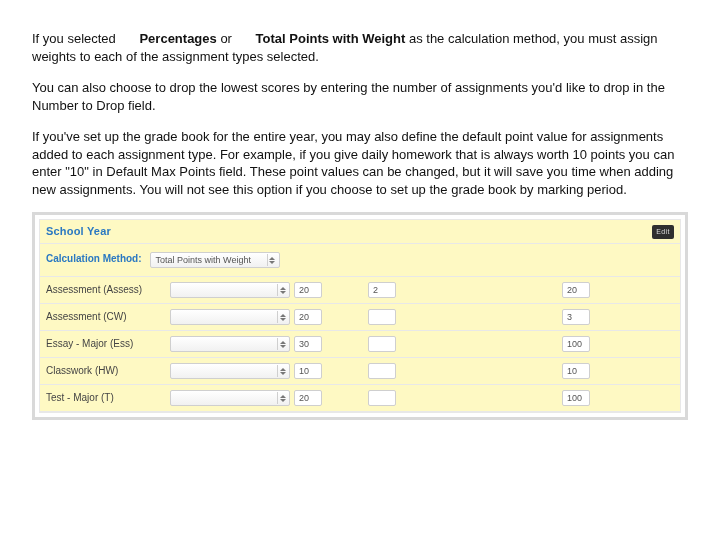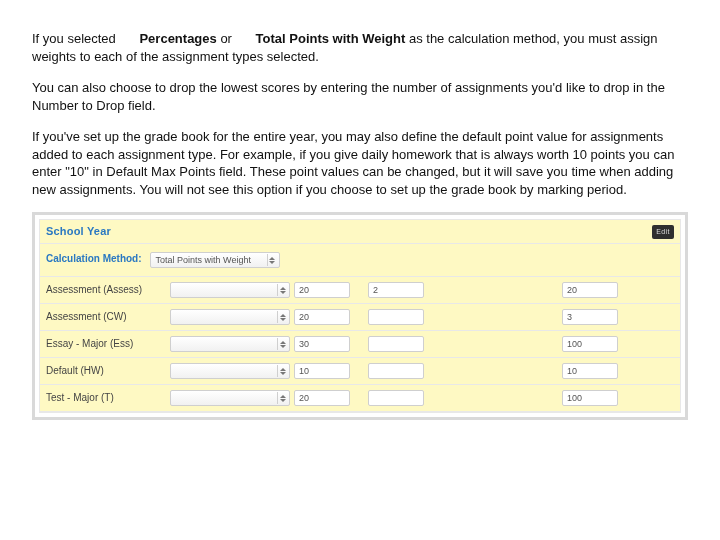--- a/index.html
+++ b/index.html
@@ -114,21 +114,21 @@
   }
   .grid-head { font-weight: bold; color: #222; font-size: 9.5px; }
   .faux-input {
     border: 1px solid #cfcfcf;
     border-radius: 2px;
     background: #fff;
     height: 16px;
     padding: 0 4px;
     font-size: 9px;
     color: #555;
-    width: 56px;
+    width: 28px;
     display: flex;
     align-items: center;
   }
 </style>
 </head>
 <body>
 
 <p class="para">
   <span>If you selected </span><span class="bold">Percentages</span><span> or </span><span class="bold">Total Points with Weight</span><span> as the calculation method, you must assign weights to each of the assignment types selected.</span>
 </p>
@@ -191,21 +191,21 @@
             <span class="tri-up"></span>
             <span class="tri-dn"></span>
           </span>
       </div>
       <div class="faux-input">30</div>
       <div class="faux-input"></div>
       <div class="faux-input">100</div>
     </div>
 
     <div class="grid-row">
-      <div>Default (HW)</div>
+      <div>Classwork (HW)</div>
       <div class="faux-select small">
         <span></span>
         <span class="sel-arrows">
             <span class="tri-up"></span>
             <span class="tri-dn"></span>
           </span>
       </div>
       <div class="faux-input">10</div>
       <div class="faux-input"></div>
       <div class="faux-input">10</div>

